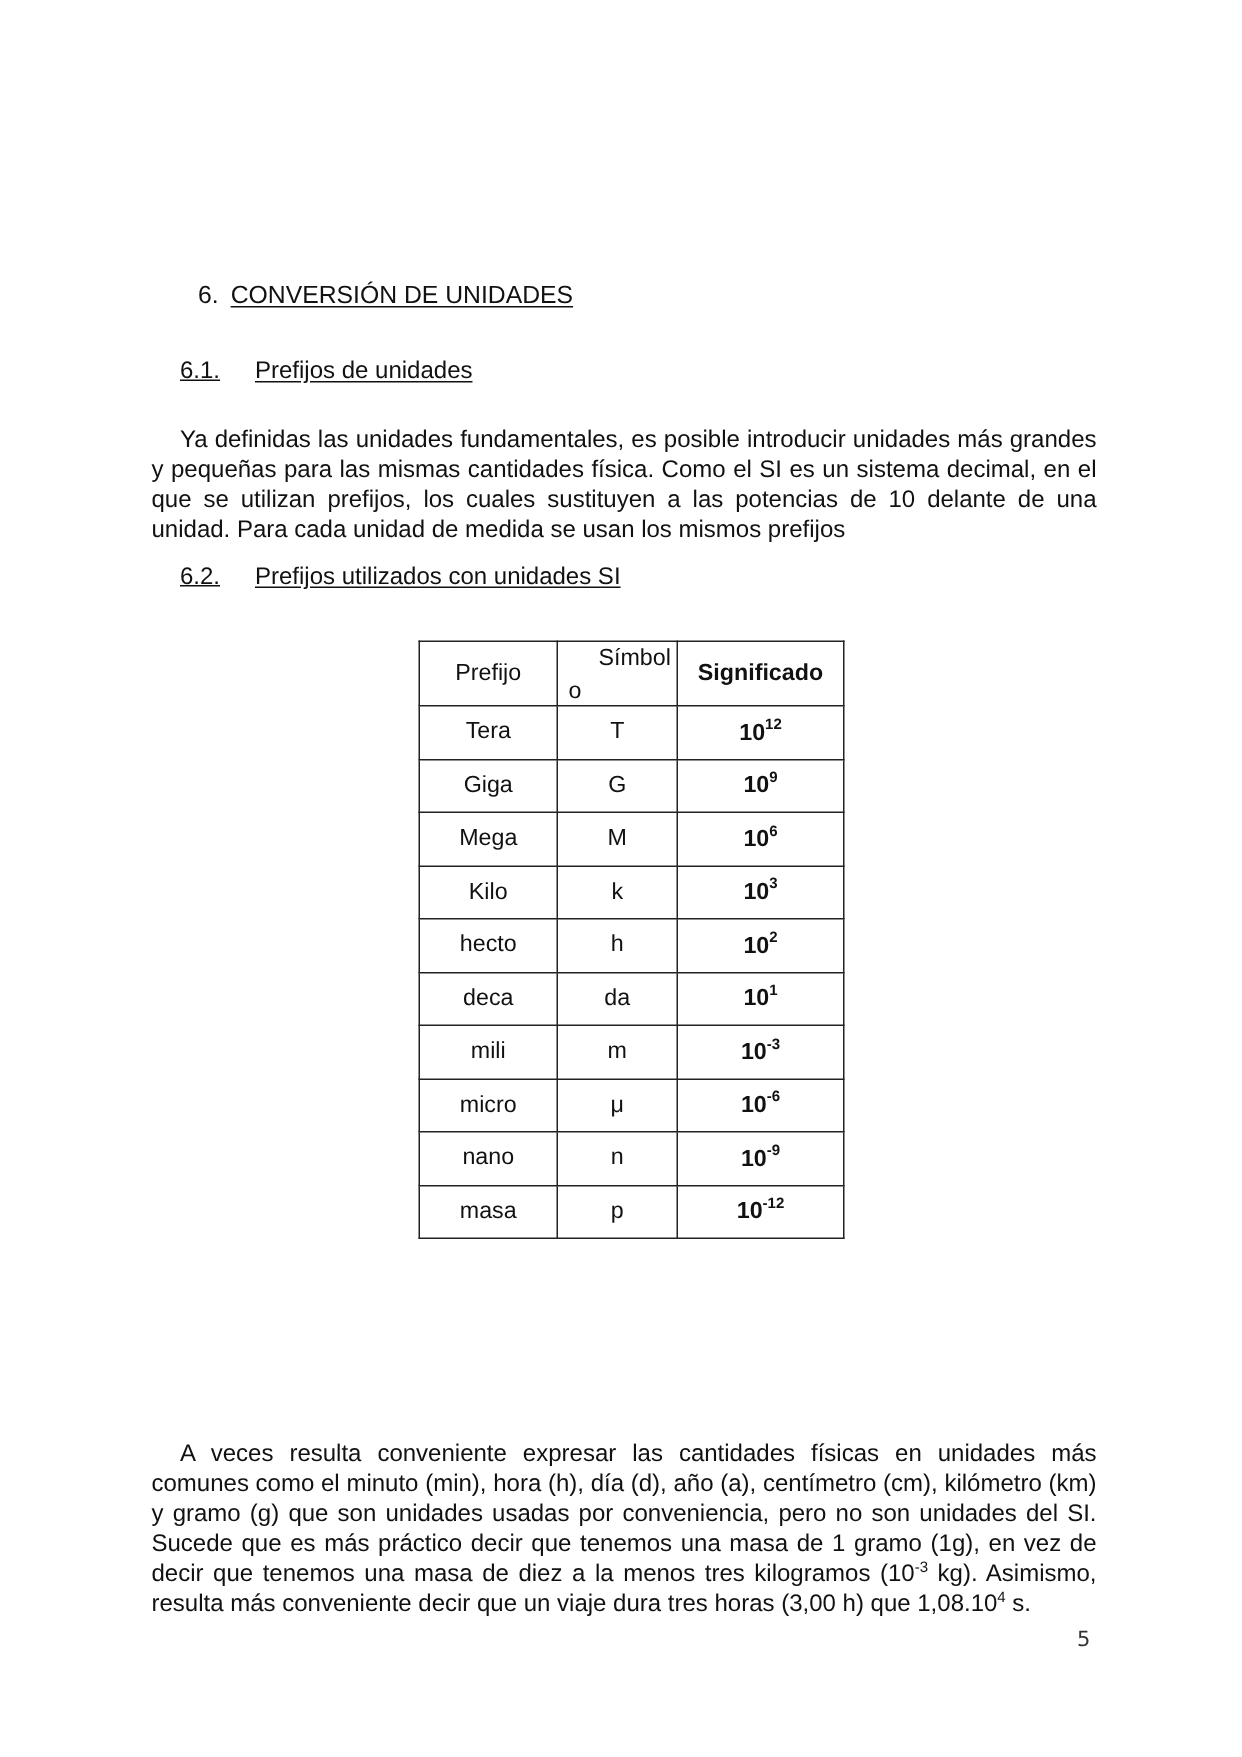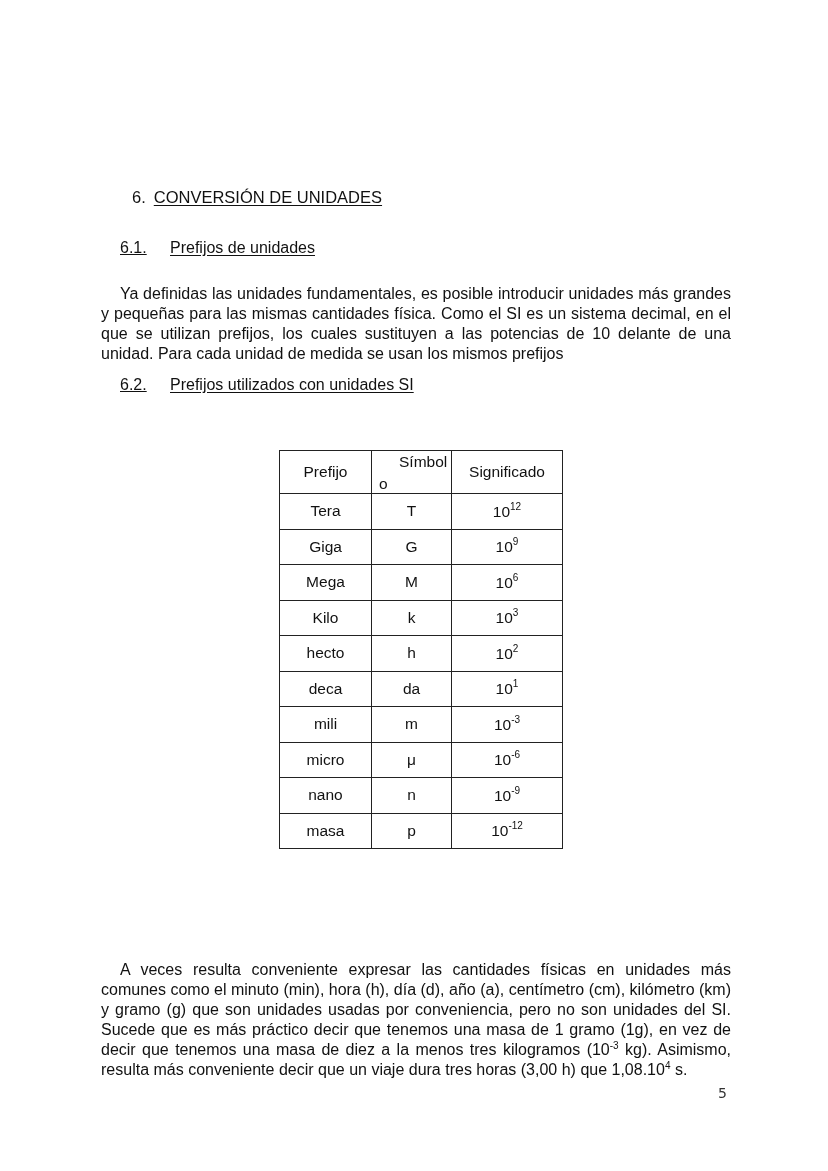--- a/index.html
+++ b/index.html
@@ -13,29 +13,29 @@
   .h1 .num { margin-right: 8px; }
   .u { text-decoration: underline; text-underline-offset: 2px; }
   .h2 { position: absolute; left: 120px; font-size: 16px; }
   .h2 .num { display: inline-block; width: 50px; text-decoration: underline; }
   .para {
     position: absolute; left: 101px; width: 630px; font-size: 16px;
     line-height: 20px; text-align: justify; text-indent: 19px;
   }
   .para sup { font-size: 10px; line-height: 0; }
   table.prefix {
-    position: absolute; left: 279px; top: 450px; border-collapse: collapse;
+    position: absolute; left: 279px; top: 427px; border-collapse: collapse;
     font-size: 15.5px;
   }
   table.prefix td {
     border: 1.5px solid #222; text-align: center; padding: 0; vertical-align: middle;
   }
   table.prefix td.c1 { width: 91px; }
   table.prefix td.c2 { width: 79px; }
-  table.prefix td.c3 { width: 110px; }
+  table.prefix td.c3 { width: 110px; font-weight: bold; }
   table.prefix tr.head td { height: 42px; }
   table.prefix tr.row td { height: 34.5px; }
   .sym-head { position: relative; height: 42px; }
   .sym-head .a { position: absolute; left: 27px; top: 2px; }
   .sym-head .b { position: absolute; left: 7px; top: 24px; }
   sup.e { font-size: 10px; position: relative; top: -1px; }
   .page-num {
     position: absolute; left: 718px; top: 1085px; font-size: 14px;
     font-family: "DejaVu Sans", sans-serif; color: #333;
   }

